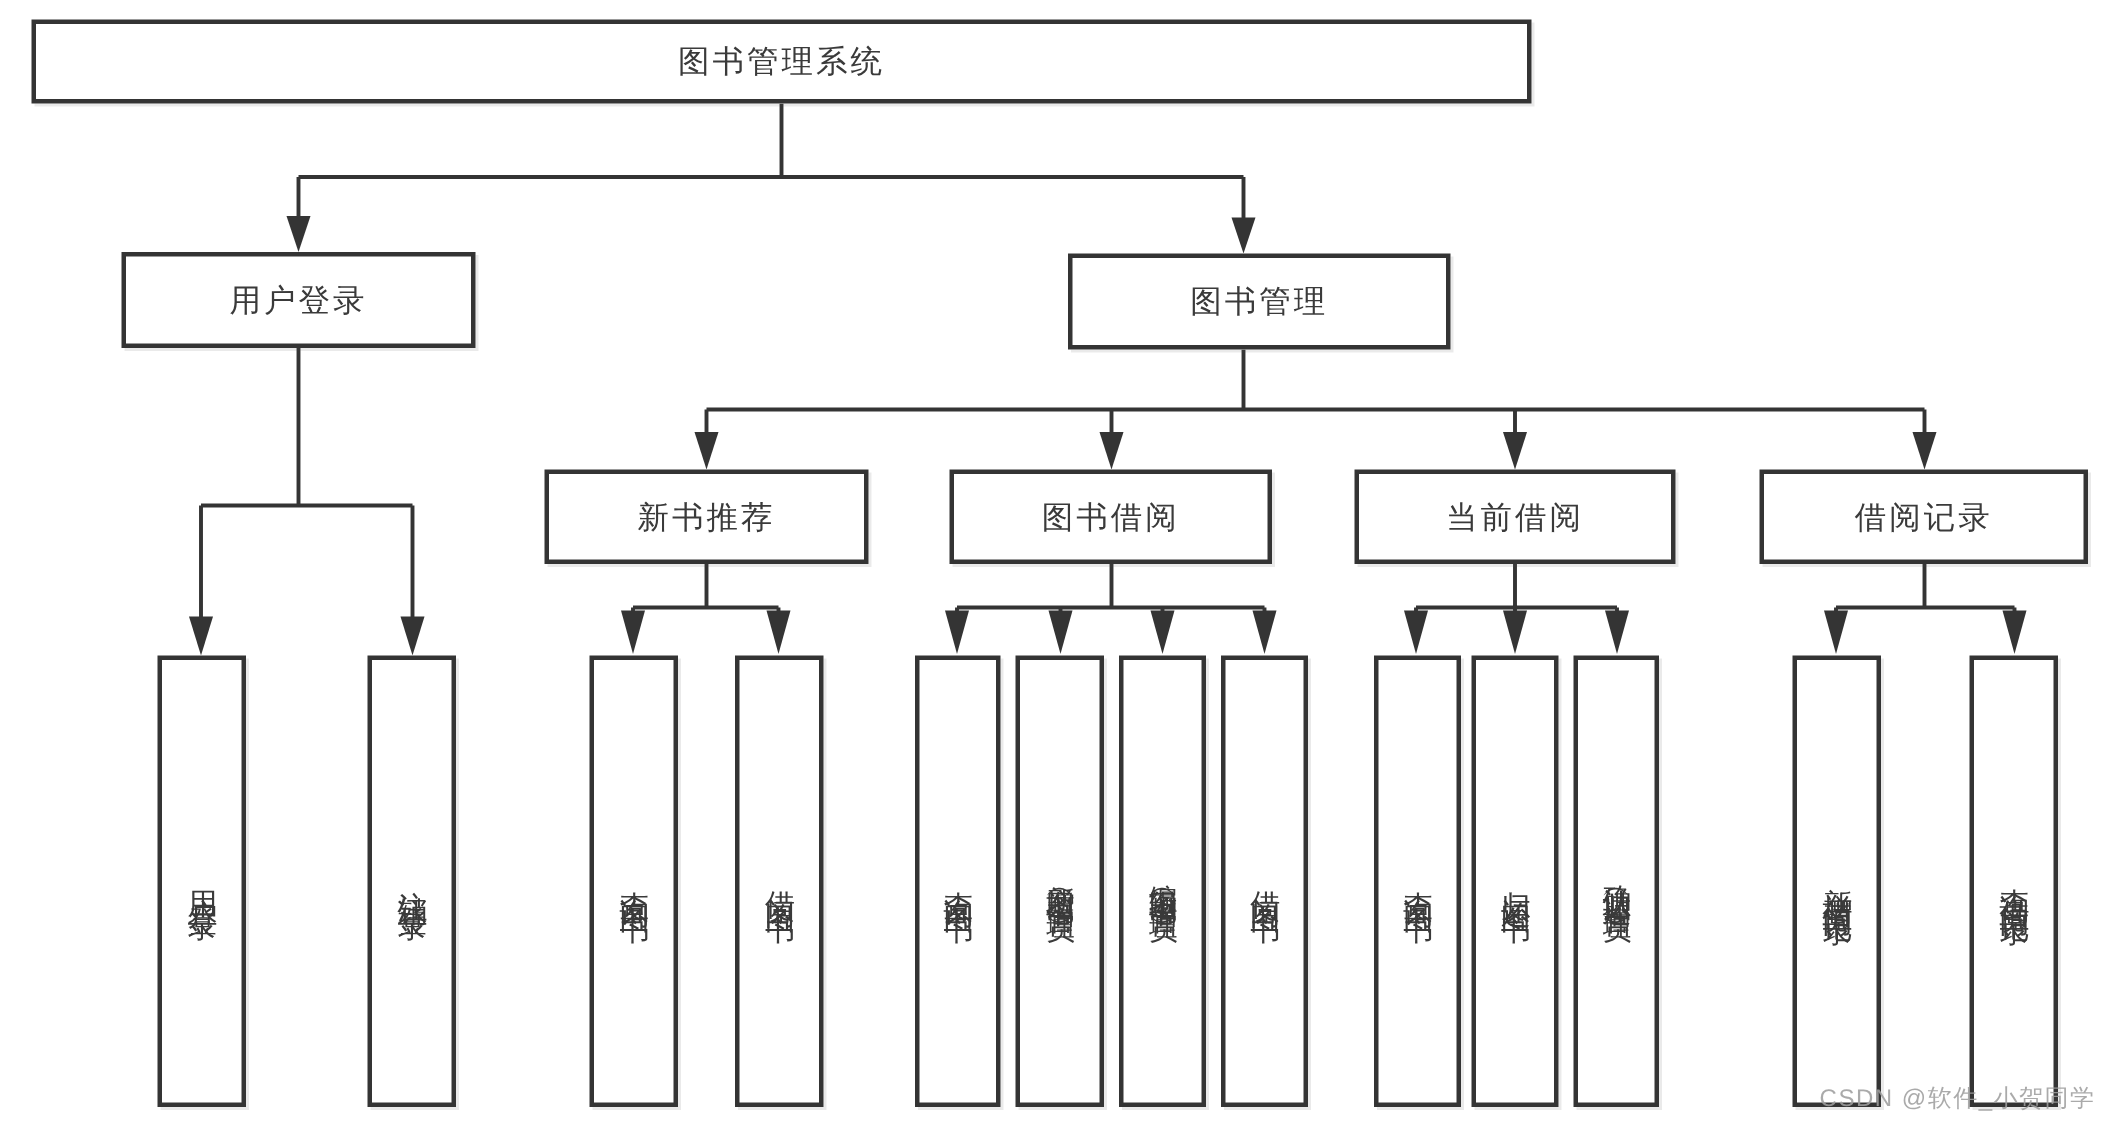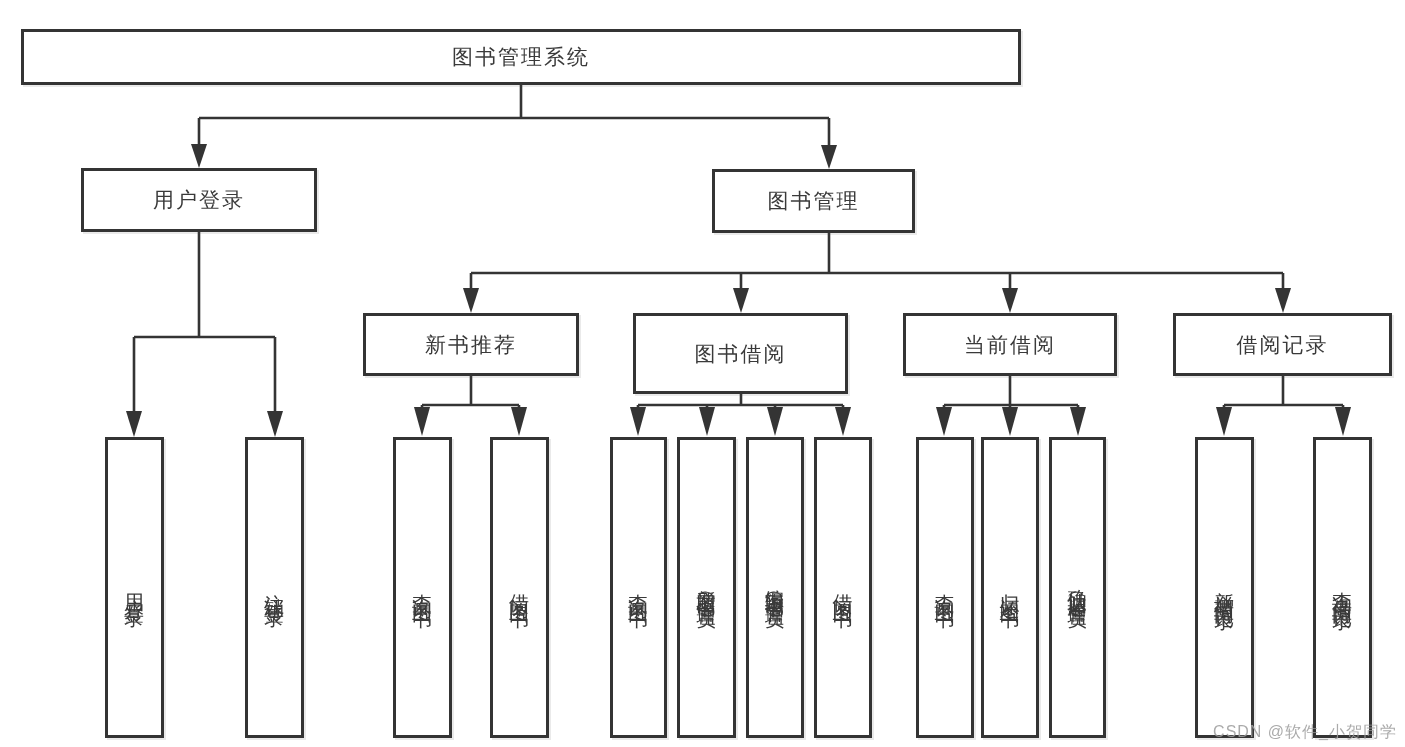--- a/index.html
+++ b/index.html
@@ -105,35 +105,35 @@
       </g>
 
       <g>
         <path d="M1283,376 V405 M1224,405 H1343 M1224,405 V409 M1343,405 V409"></path>
         <polygon points="1216,407 1232,407 1224,436" stroke="none"></polygon>
         <polygon points="1335,407 1351,407 1343,436" stroke="none"></polygon>
       </g>
     </g>
   </svg>
 
-  <div class="box" style="left:21px; top:13px; width:1000px; height:56px;margin-top:16px;">
+  <div class="box" style="left:21px; top:13px; width:1000px; height:56px;">
     <span class="h-label">图书管理系统</span>
   </div>
 
   <div class="box" style="left:81px; top:168px; width:236px; height:64px;">
     <span class="h-label">用户登录</span>
   </div>
-  <div class="box" style="left:712px; top:169px; width:203px; height:64px;">
+  <div class="box" style="left:712px; top:169px; width:255px; height:64px;">
     <span class="h-label">图书管理</span>
   </div>
 
   <div class="box" style="left:363px; top:313px; width:216px; height:63px;text-align:right;">
     <span class="h-label">新书推荐</span>
   </div>
-  <div class="box" style="left:633px; top:313px; width:215px; height:81px;">
+  <div class="box" style="left:633px; top:313px; width:215px; height:63px;">
     <span class="h-label">图书借阅</span>
   </div>
   <div class="box" style="left:903px; top:313px; width:214px; height:63px;">
     <span class="h-label">当前借阅</span>
   </div>
   <div class="box" style="left:1173px; top:313px; width:219px; height:63px;">
     <span class="h-label">借阅记录</span>
   </div>
 
   <div class="box" style="left:105px; top:437px; width:59px; height:301px;">

